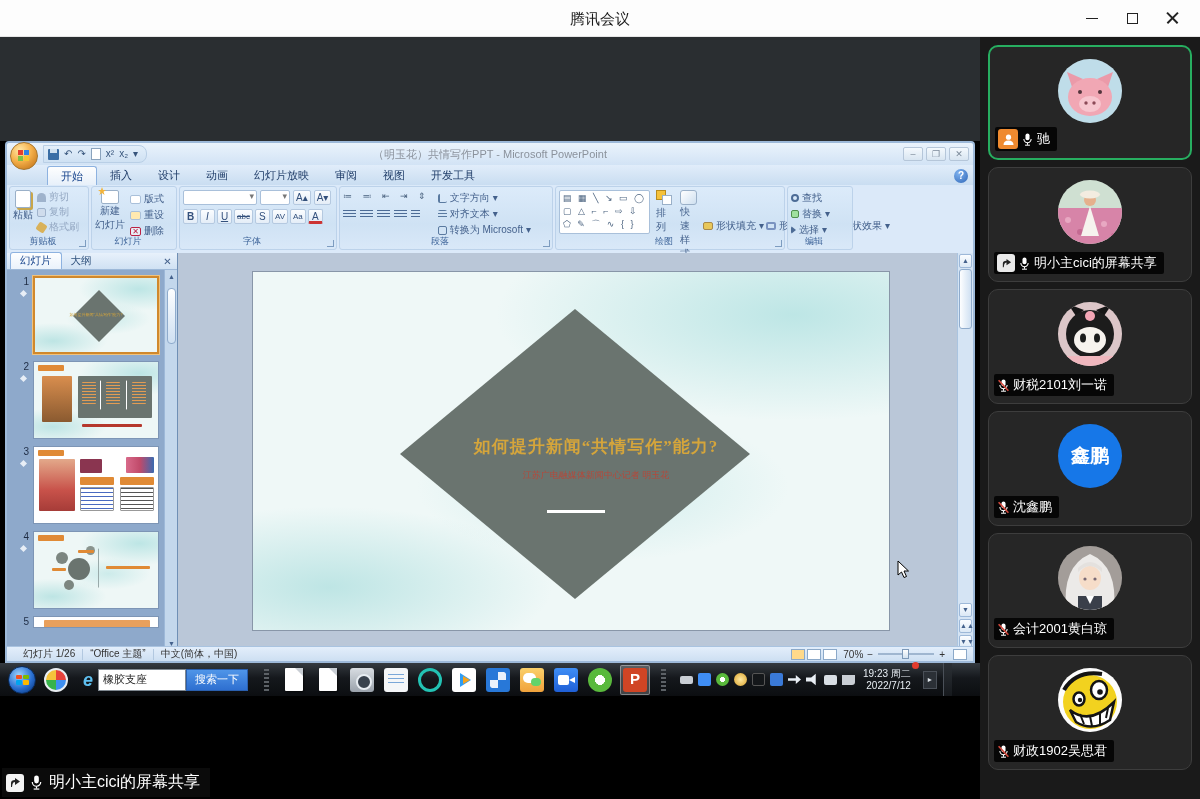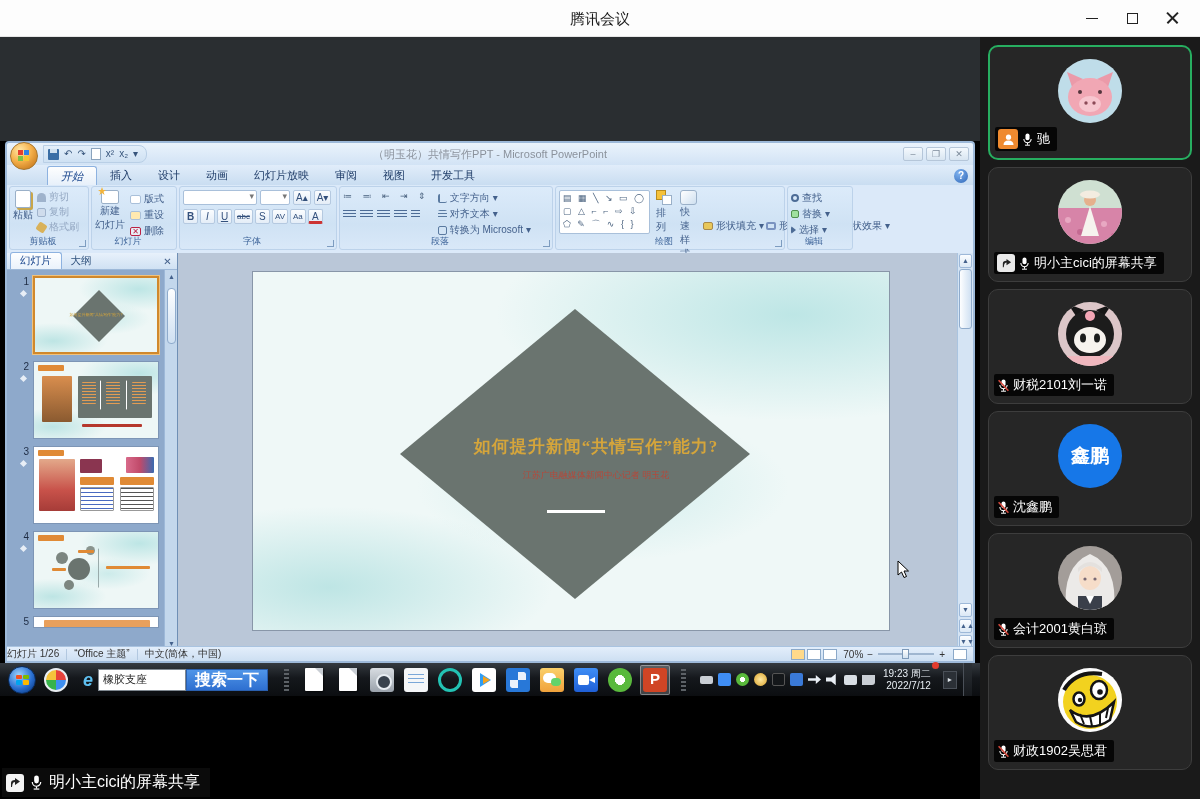--- a/index.html
+++ b/index.html
@@ -44,21 +44,21 @@
   .ppt-title .ptitle { position:absolute; left:200px; right:200px; top:0; height:22px; line-height:22px;
                        text-align:center; font-size:11px; color:#8b929c; white-space:nowrap; }
   .ppt-win-controls { position:absolute; right:4px; top:4px; display:flex; gap:3px; }
   .pwc { width:20px; height:14px; border:1px solid #b5c6d9; border-radius:2px;
          background:linear-gradient(#f4f9fd,#d8e5f1); color:#7c8a9a; font-size:9px; line-height:12px; text-align:center; }
 
   
   .tabs-row { position:relative; height:20px; background:linear-gradient(#e1edfa,#c9ddf1); display:flex;
               align-items:flex-end; padding-left:40px; }
   .rtab { height:19px; padding:0 13px; font-size:11px; color:#1f3c68; line-height:19px; border-radius:3px 3px 0 0; }
-  .rtab.active { background:linear-gradient(#fefefe,#e7f0fa); border:1px solid #8db2e0; border-bottom:none; color:#15428b;font-style:italic; }
+  .rtab.active { background:linear-gradient(#fefefe,#e7f0fa); border:1px solid #8db2e0; border-bottom:none; color:#15428b; }
   .help-btn { position:absolute; right:5px; bottom:2px; width:14px; height:14px; border-radius:50%;
               background:radial-gradient(circle at 35% 30%, #7fb2ef, #2f67b8); color:#fff; font-size:10px;
               line-height:14px; text-align:center; font-weight:bold; }
 
   
   .ribbon { position:relative; height:68px; background:#dbe9f9; display:flex; padding:1px 0 0 2px; }
   .rgroup { height:64px; margin-right:2px; background:linear-gradient(#dcebfa,#cfe2f4 60%,#d9e8f8);
             border:1px solid #bcd2ea; border-radius:3px; position:relative; padding:3px 3px 13px 3px; }
   .glabel { position:absolute; bottom:1px; left:0; right:12px; text-align:center; font-size:9px; color:#3f659a; }
   .dlg { position:absolute; right:2px; bottom:2px; width:7px; height:7px; border-right:1px solid #7d9cc0;
@@ -136,22 +136,22 @@
          display:flex; align-items:center; justify-content:center; }
   .orb-flag { width:12px; height:10px; display:grid; grid-template-columns:6px 6px; gap:1px; }
   .orb-flag i:nth-child(1){background:#f25022}.orb-flag i:nth-child(2){background:#7fba00}
   .orb-flag i:nth-child(3){background:#00a4ef}.orb-flag i:nth-child(4){background:#ffb900}
   .orb-flag i { border-radius:1px; }
   .pinwheel { width:24px; height:24px; border-radius:50%; margin-right:10px;
       background:conic-gradient(#e7413a 0 25%, #3f8ff0 0 50%, #37b34a 0 75%, #f5c23b 0); border:2px solid #e9eef2; }
   .search-wrap { display:flex; align-items:center; height:24px; margin-right:8px; }
   .ie-e { width:20px; height:20px; color:#5fc0f0; font-size:18px; font-style:italic; font-weight:bold; line-height:20px; text-align:center; }
   .search-input { width:88px; height:22px; border:1px solid #7f8890; font-size:11px; padding:0 4px; background:#fff; color:#222; }
-  .search-btn { height:22px; background:linear-gradient(#4f95e8,#2e6fd0); color:#fff; font-size:16px; padding:0 8px;
-                border:1px solid #2a5fae;font-weight:bold; }
+  .search-btn { height:22px; background:linear-gradient(#4f95e8,#2e6fd0); color:#fff; font-size:11px; padding:0 8px;
+                border:1px solid #2a5fae; }
   .grip { width:5px; height:22px; margin:0 8px;
           background:repeating-linear-gradient(#5c6166 0 2px, transparent 2px 4px); }
   .tb-ic { width:24px; height:24px; margin:0 5px; border-radius:3px; position:relative; flex:none; }
   .doc-ic { background:#fff; width:18px; height:23px; margin:0 8px; border-radius:1px;
             box-shadow:1px 1px 2px rgba(0,0,0,.6); position:relative; }
   .doc-ic:before { content:""; position:absolute; right:0; top:0; border:4px solid #c9ced4; border-left-color:transparent; border-bottom-color:transparent; }
   .photo-ic { background:linear-gradient(#d8dde2,#9aa2ab); }
   .photo-ic:before { content:""; position:absolute; left:6px; top:6px; width:12px; height:12px; border-radius:50%; background:#39424d; border:2px solid #e8edf2; }
   .note-ic { background:#f4f6f8; }
   .note-ic:before { content:""; position:absolute; left:4px; top:6px; width:16px; height:10px;
@@ -483,21 +483,21 @@
 
       <div class="vscroll">
         <div class="vs-btn" style="top:1px">▲</div>
         <div class="vs-thumb"></div>
         <div class="vs-btn" style="bottom:33px">▼</div>
         <div class="vs-btn" style="bottom:17px">▲▲</div>
         <div class="vs-btn" style="bottom:1px">▼▼</div>
       </div>
 
       <div class="status">
-        <span style="margin-left:0">幻灯片 1/26</span>
+        <span style="margin-left:16px">幻灯片 1/26</span>
         <span class="st-sep"></span>
         <span>“Office 主题”</span>
         <span class="st-sep"></span>
         <span>中文(简体，中国)</span>
         <span style="flex:1"></span>
         <span class="viewbox" style="background:#ffd98a"></span>
         <span class="viewbox"></span>
         <span class="viewbox"></span>
         <span style="margin:0 4px">70%</span>
         <span>−</span>

